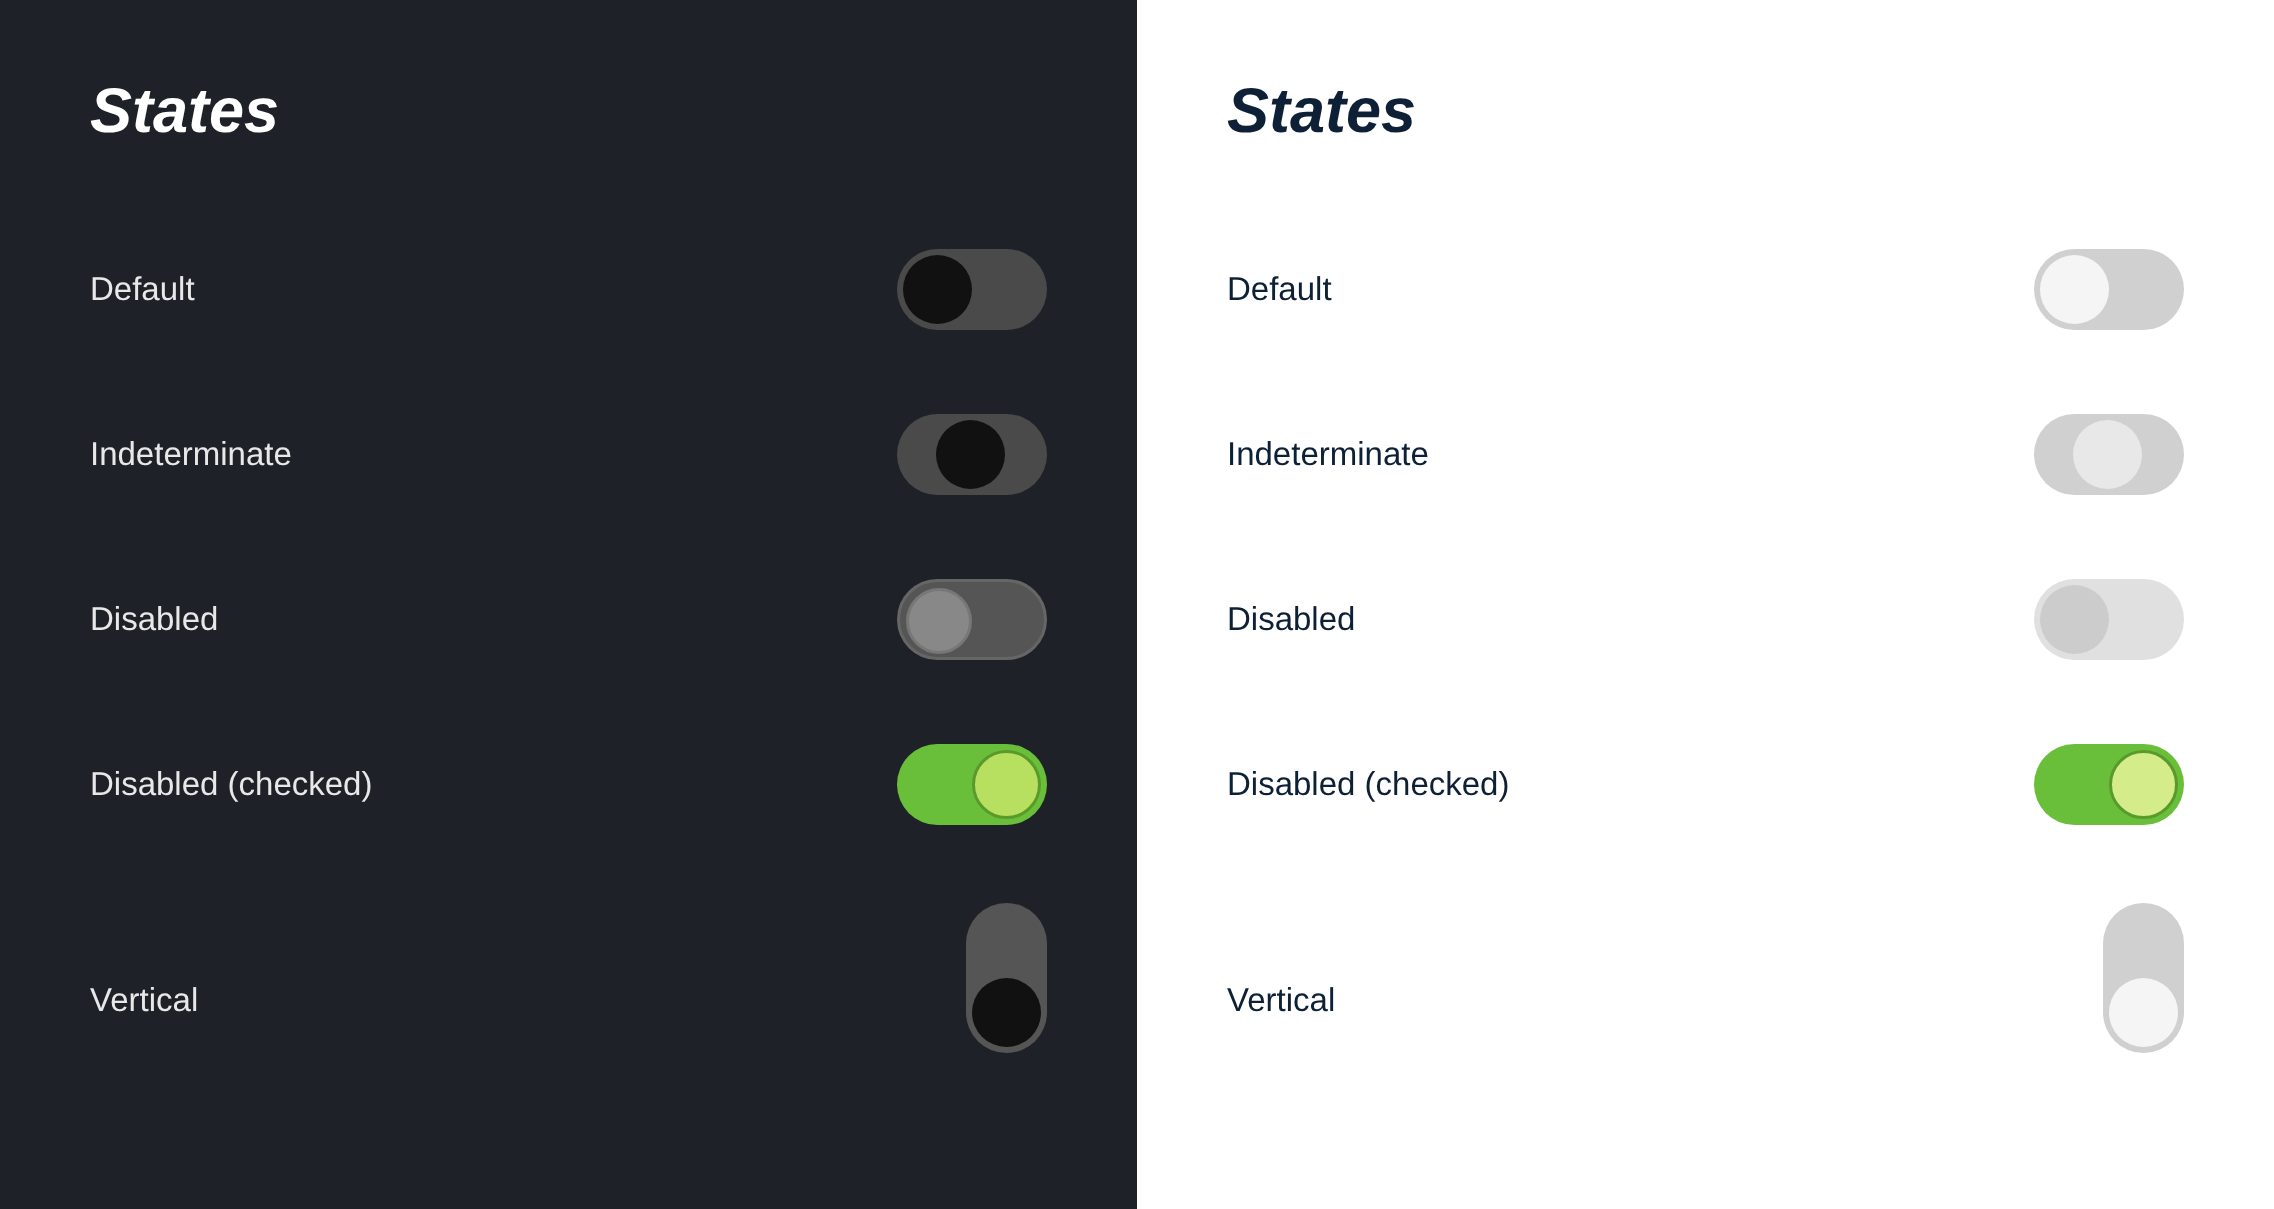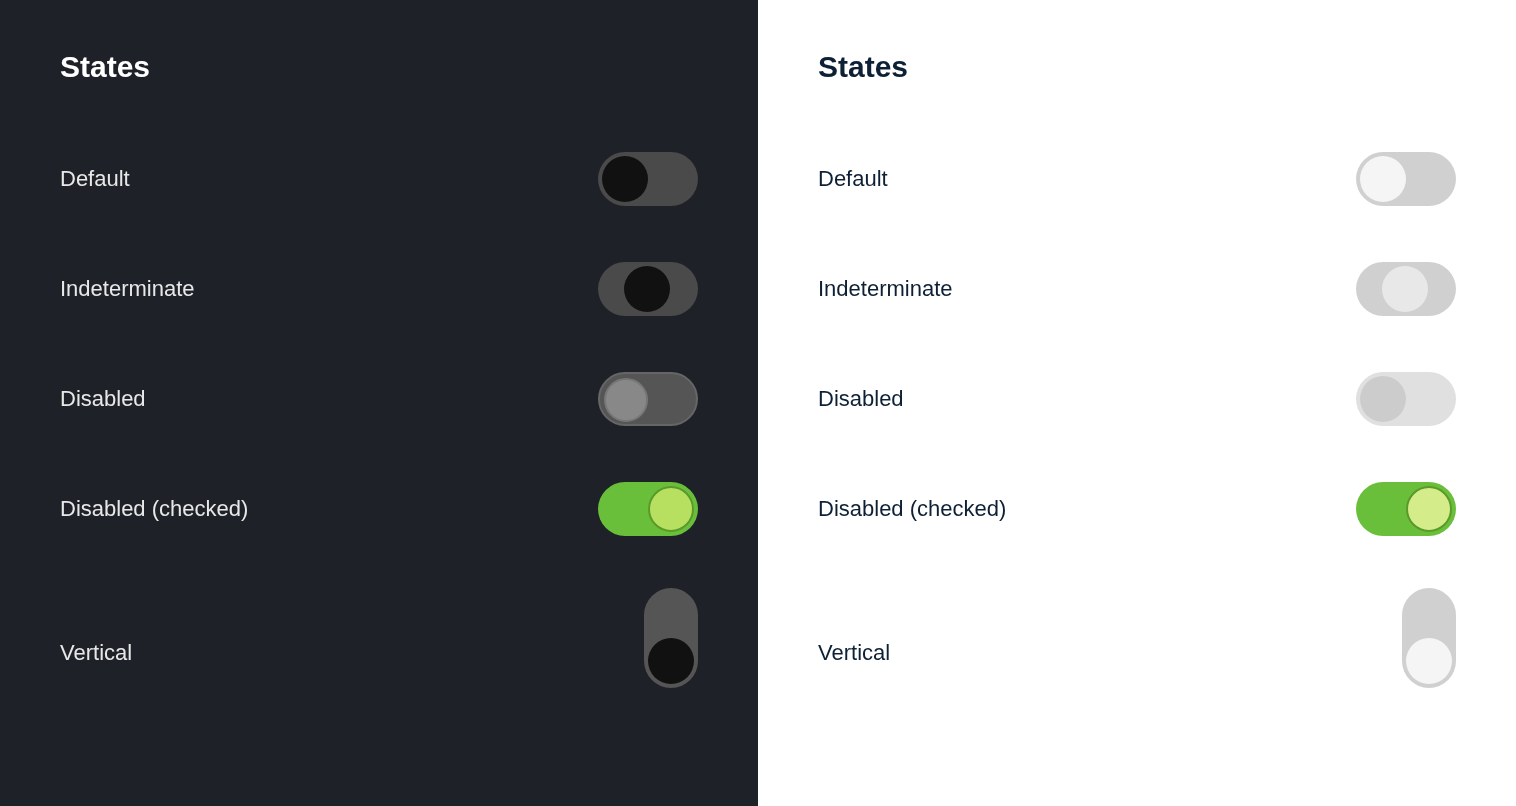--- a/index.html
+++ b/index.html
@@ -21,23 +21,24 @@
       background-color: #1e2228;
       color: #ffffff;
     }
 
     .panel-light {
       background-color: #ffffff;
       color: #0d2035;
     }
 
     .panel-title {
-      font-size: 30px;
+      font-size: 42px;
       font-weight: 800;
       margin-bottom: 40px;
+      font-style: italic;
     }
 
     .states-list {
       display: flex;
       flex-direction: column;
       gap: 0;
     }
 
     .state-row {
       display: flex;

